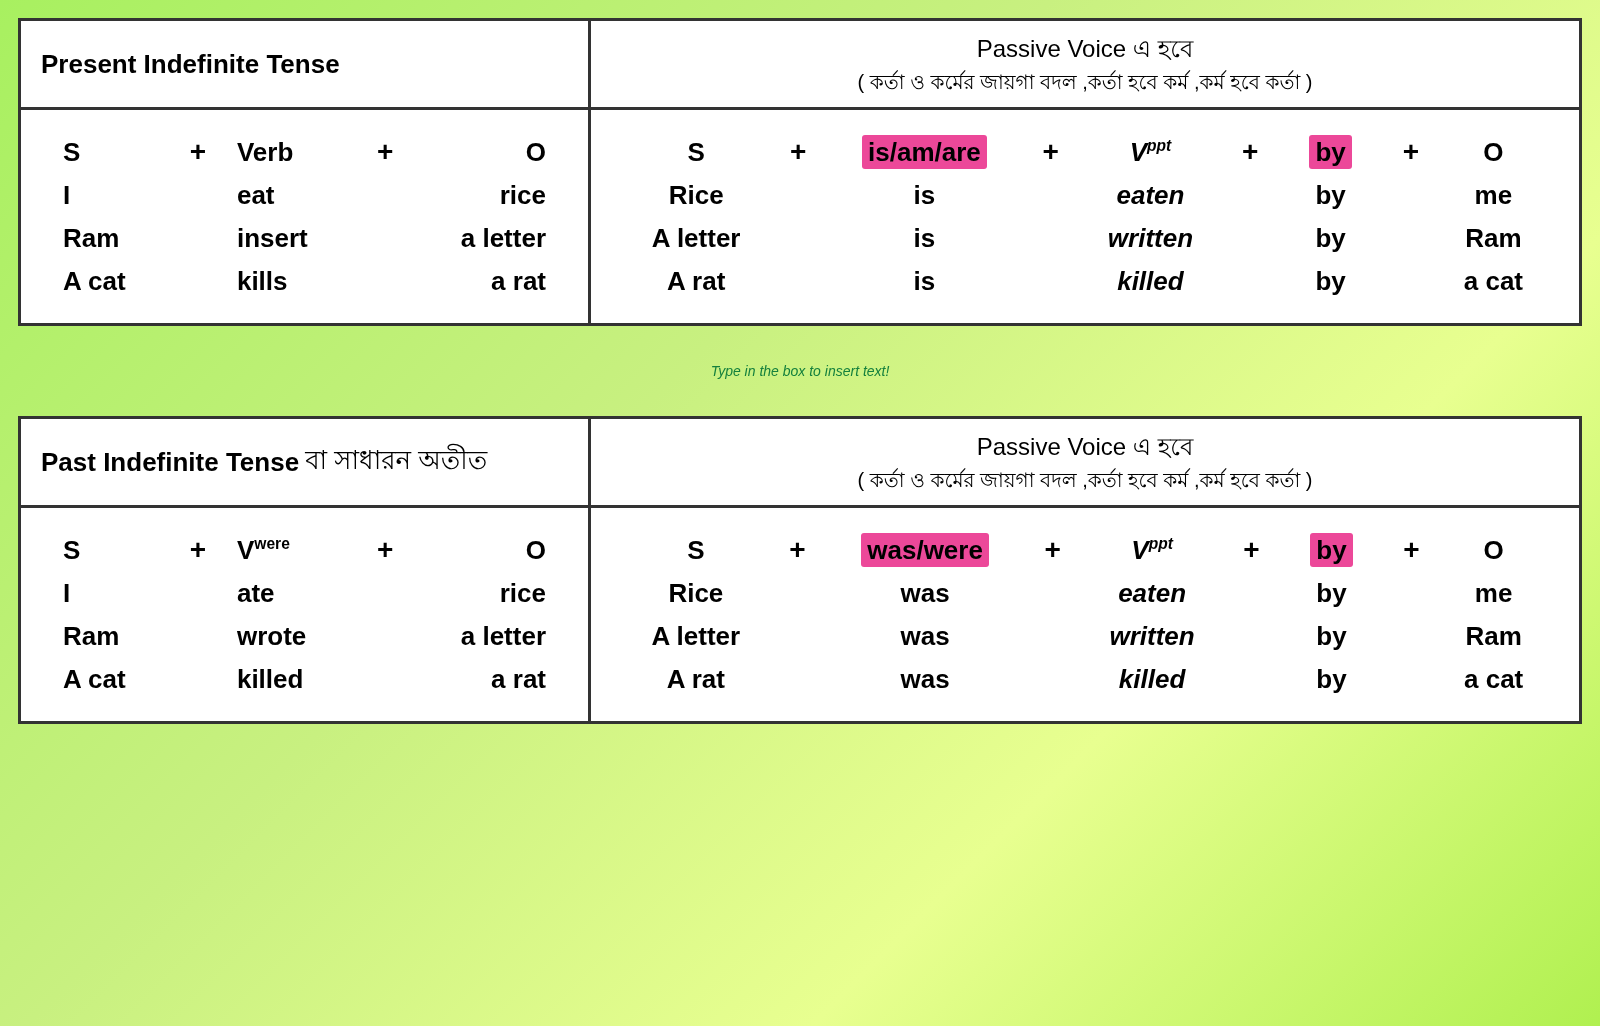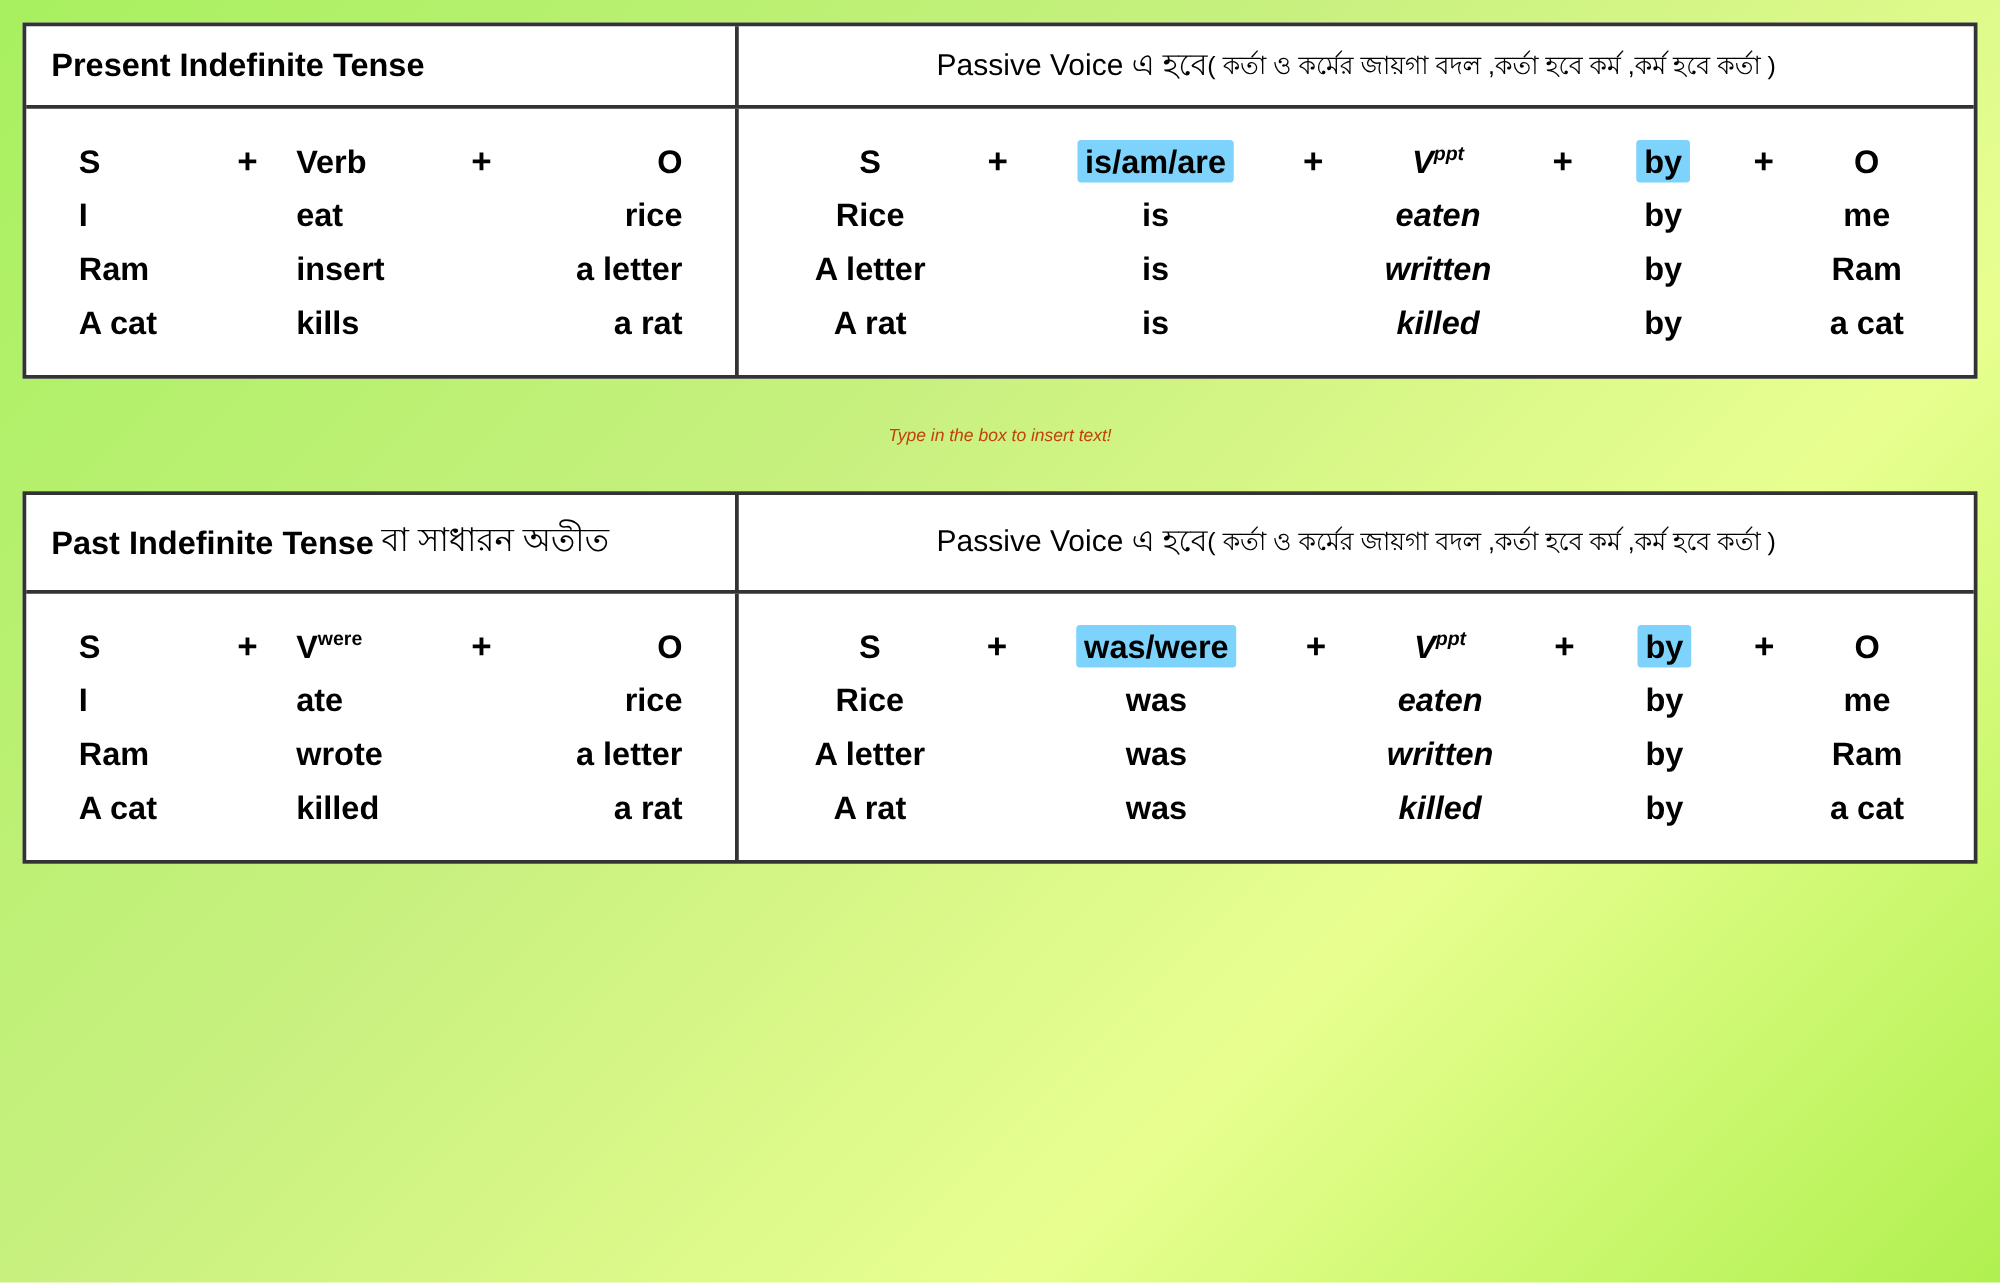--- a/index.html
+++ b/index.html
@@ -35,21 +35,21 @@
       display: flex;
       align-items: center;
     }
 
     .section-header-right {
       flex: 1;
       padding: 10px 20px;
       text-align: center;
       font-size: 24px;
       display: flex;
-      flex-direction: row;
+      flex-direction: column;
       align-items: center;
       justify-content: center;
       line-height: 1.5;
     }
 
     .section-body-row {
       display: flex;
     }
 
     .section-body-left {
@@ -74,31 +74,31 @@
       padding: 6px 12px;
       text-align: center;
       vertical-align: middle;
     }
 
     .grammar-table .col-s { text-align: left; min-width: 90px; }
     .grammar-table .col-verb { text-align: left; min-width: 100px; }
     .grammar-table .col-o { text-align: right; min-width: 100px; }
 
     .highlight-yellow {
-      background-color: #7dd3fc;
+      background-color: #ec4899;
       padding: 2px 6px;
       border-radius: 3px;
     }
 
     .spacer-section {
       display: flex;
       align-items: center;
       justify-content: center;
       height: 90px;
-      color: #c2410c;
+      color: #15803d;
       font-size: 14px;
       font-style: italic;
     }
 
     .sup-text {
       font-size: 0.6em;
       vertical-align: super;
     }
 
     .plus-cell {

